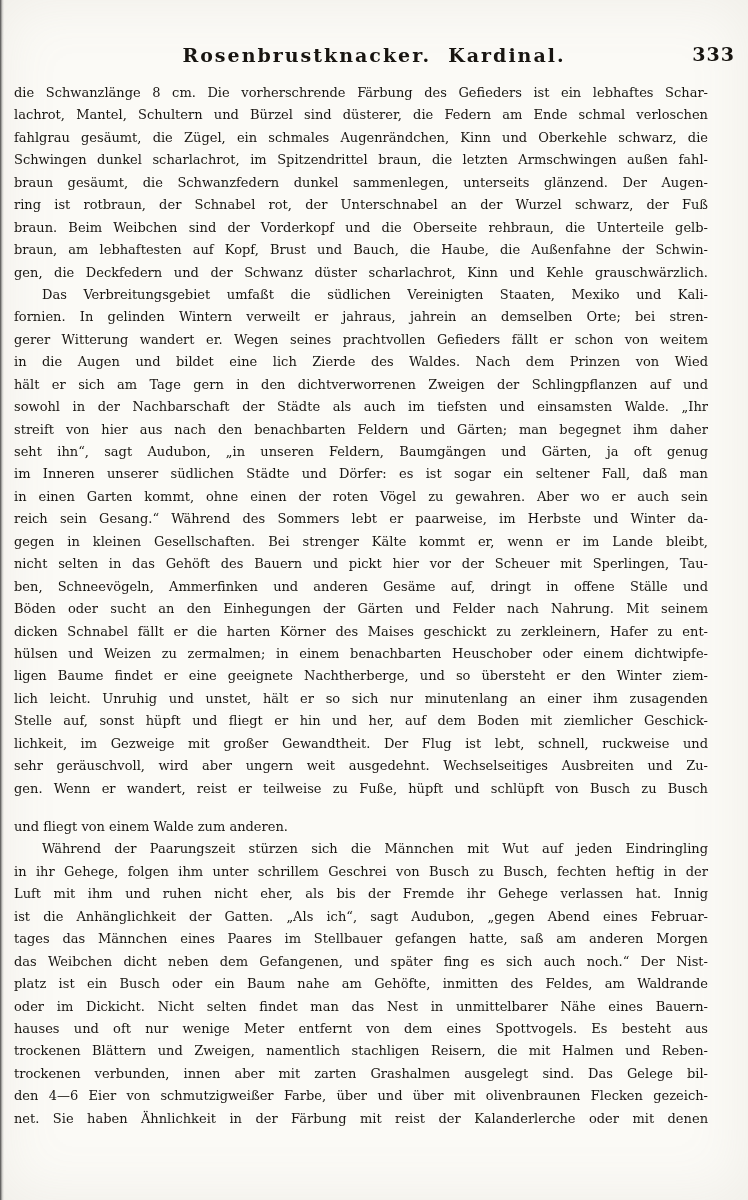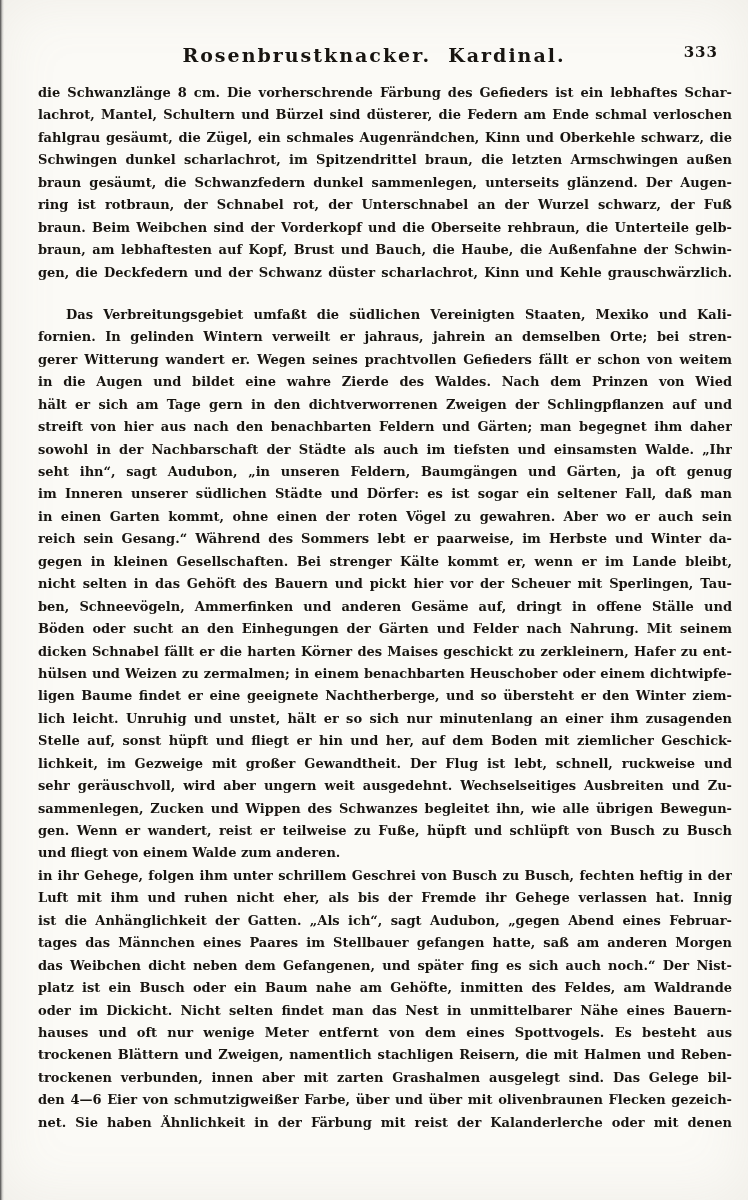--- a/index.html
+++ b/index.html
@@ -24,40 +24,40 @@
     position:absolute;top:44px;left:0;width:100%;height:22px;
   }
   .head-title{
     position:absolute;left:0;width:100%;
     text-align:center;
     font-size:19px;font-weight:bold;
     letter-spacing:2px;
     white-space:pre;
   }
   .page-number{
-    position:absolute;right:30px;top:-1px;
-    font-size:15px;font-weight:bold;
+    position:absolute;right:13px;top:-1px;
+    font-size:19px;font-weight:bold;
     letter-spacing:1px;
   }
   .body-text{
-    position:absolute;top:82px;left:38px;width:694px;
-    font-size:13px;font-weight:bold;
+    position:absolute;top:82px;left:14px;width:694px;
+    font-size:13px;font-weight:normal;
     line-height:22.45px;
     text-rendering:optimizeLegibility;
   }
   .paragraph{margin:0;}
   .line{
     height:22.45px;
     overflow:hidden;
     text-align:justify;
     text-align-last:justify;
     white-space:normal;
   }
-  .line.indent{text-indent:28px;margin-top:20px;}
-  .line.last-left{text-align-last:left;}
+  .line.indent{text-indent:28px;}
+  .line.last-left{text-align-last:left;margin-top:16px;}
 </style>
 </head>
 <body>
 
 <div class="page">
   <div class="scan-edge"></div>
 
   <div class="running-head">
     <div class="head-title">Rosenbrustknacker.  Kardinal.</div>
     <div class="page-number">333</div>
@@ -72,44 +72,44 @@
         <div class="line">braun gesäumt, die Schwanzfedern dunkel sammenlegen, unterseits glänzend.  Der Augen-</div>
         <div class="line">ring ist rotbraun, der Schnabel rot, der Unterschnabel an der Wurzel schwarz, der Fuß</div>
         <div class="line">braun.  Beim Weibchen sind der Vorderkopf und die Oberseite rehbraun, die Unterteile gelb-</div>
         <div class="line">braun, am lebhaftesten auf Kopf, Brust und Bauch, die Haube, die Außenfahne der Schwin-</div>
         <div class="line">gen, die Deckfedern und der Schwanz düster scharlachrot, Kinn und Kehle grauschwärzlich.</div>
       </div>
       <div class="paragraph">
         <div class="line indent">Das Verbreitungsgebiet umfaßt die südlichen Vereinigten Staaten, Mexiko und Kali-</div>
         <div class="line">fornien.  In gelinden Wintern verweilt er jahraus, jahrein an demselben Orte; bei stren-</div>
         <div class="line">gerer Witterung wandert er.  Wegen seines prachtvollen Gefieders fällt er schon von weitem</div>
-        <div class="line">in die Augen und bildet eine wahre Zierde des Waldes.  Nach dem Prinzen von Wied</div>
+        <div class="line">in die Augen und bildet eine lich Zierde des Waldes.  Nach dem Prinzen von Wied</div>
         <div class="line">hält er sich am Tage gern in den dichtverworrenen Zweigen der Schlingpflanzen auf und</div>
+        <div class="line">sowohl in der Nachbarschaft der Städte als auch im tiefsten und einsamsten Walde.  „Ihr</div>
         <div class="line">streift von hier aus nach den benachbarten Feldern und Gärten; man begegnet ihm daher</div>
-        <div class="line">sowohl in der Nachbarschaft der Städte als auch im tiefsten und einsamsten Walde.  „Ihr</div>
         <div class="line">seht ihn“, sagt Audubon, „in unseren Feldern, Baumgängen und Gärten, ja oft genug</div>
         <div class="line">im Inneren unserer südlichen Städte und Dörfer: es ist sogar ein seltener Fall, daß man</div>
         <div class="line">in einen Garten kommt, ohne einen der roten Vögel zu gewahren.  Aber wo er auch sein</div>
         <div class="line">reich sein Gesang.“  Während des Sommers lebt er paarweise, im Herbste und Winter da-</div>
         <div class="line">gegen in kleinen Gesellschaften.  Bei strenger Kälte kommt er, wenn er im Lande bleibt,</div>
         <div class="line">nicht selten in das Gehöft des Bauern und pickt hier vor der Scheuer mit Sperlingen, Tau-</div>
         <div class="line">ben, Schneevögeln, Ammerfinken und anderen Gesäme auf, dringt in offene Ställe und</div>
         <div class="line">Böden oder sucht an den Einhegungen der Gärten und Felder nach Nahrung.  Mit seinem</div>
         <div class="line">dicken Schnabel fällt er die harten Körner des Maises geschickt zu zerkleinern, Hafer zu ent-</div>
         <div class="line">hülsen und Weizen zu zermalmen; in einem benachbarten Heuschober oder einem dichtwipfe-</div>
         <div class="line">ligen Baume findet er eine geeignete Nachtherberge, und so übersteht er den Winter ziem-</div>
         <div class="line">lich leicht.  Unruhig und unstet, hält er so sich nur minutenlang an einer ihm zusagenden</div>
         <div class="line">Stelle auf, sonst hüpft und fliegt er hin und her, auf dem Boden mit ziemlicher Geschick-</div>
         <div class="line">lichkeit, im Gezweige mit großer Gewandtheit.  Der Flug ist lebt, schnell, ruckweise und</div>
         <div class="line">sehr geräuschvoll, wird aber ungern weit ausgedehnt.  Wechselseitiges Ausbreiten und Zu-</div>
-        <div class="line">sammenlegen, Zucken und Wippen des Schwanzes begleitet ihn, wie alle übrigen Bewegun-</div>
         <div class="line">gen.  Wenn er wandert, reist er teilweise zu Fuße, hüpft und schlüpft von Busch zu Busch</div>
         <div class="line last-left">und fliegt von einem Walde zum anderen.</div>
       </div>
       <div class="paragraph">
+        <div class="line indent">Während der Paarungszeit stürzen sich die Männchen mit Wut auf jeden Eindringling</div>
         <div class="line">in ihr Gehege, folgen ihm unter schrillem Geschrei von Busch zu Busch, fechten heftig in der</div>
         <div class="line">Luft mit ihm und ruhen nicht eher, als bis der Fremde ihr Gehege verlassen hat.  Innig</div>
         <div class="line">ist die Anhänglichkeit der Gatten.  „Als ich“, sagt Audubon, „gegen Abend eines Februar-</div>
         <div class="line">tages das Männchen eines Paares im Stellbauer gefangen hatte, saß am anderen Morgen</div>
         <div class="line">das Weibchen dicht neben dem Gefangenen, und später fing es sich auch noch.“  Der Nist-</div>
         <div class="line">platz ist ein Busch oder ein Baum nahe am Gehöfte, inmitten des Feldes, am Waldrande</div>
         <div class="line">oder im Dickicht.  Nicht selten findet man das Nest in unmittelbarer Nähe eines Bauern-</div>
         <div class="line">hauses und oft nur wenige Meter entfernt von dem eines Spottvogels.  Es besteht aus</div>
         <div class="line">trockenen Blättern und Zweigen, namentlich stachligen Reisern, die mit Halmen und Reben-</div>
         <div class="line">trockenen verbunden, innen aber mit zarten Grashalmen ausgelegt sind.  Das Gelege bil-</div>

